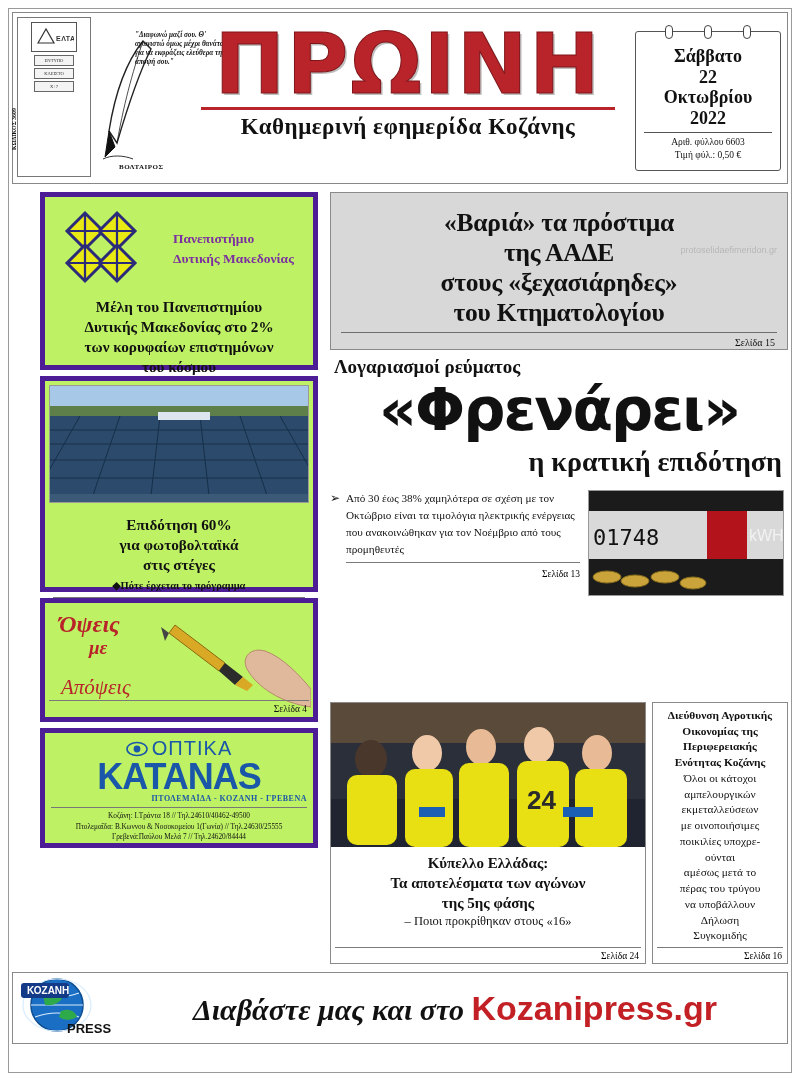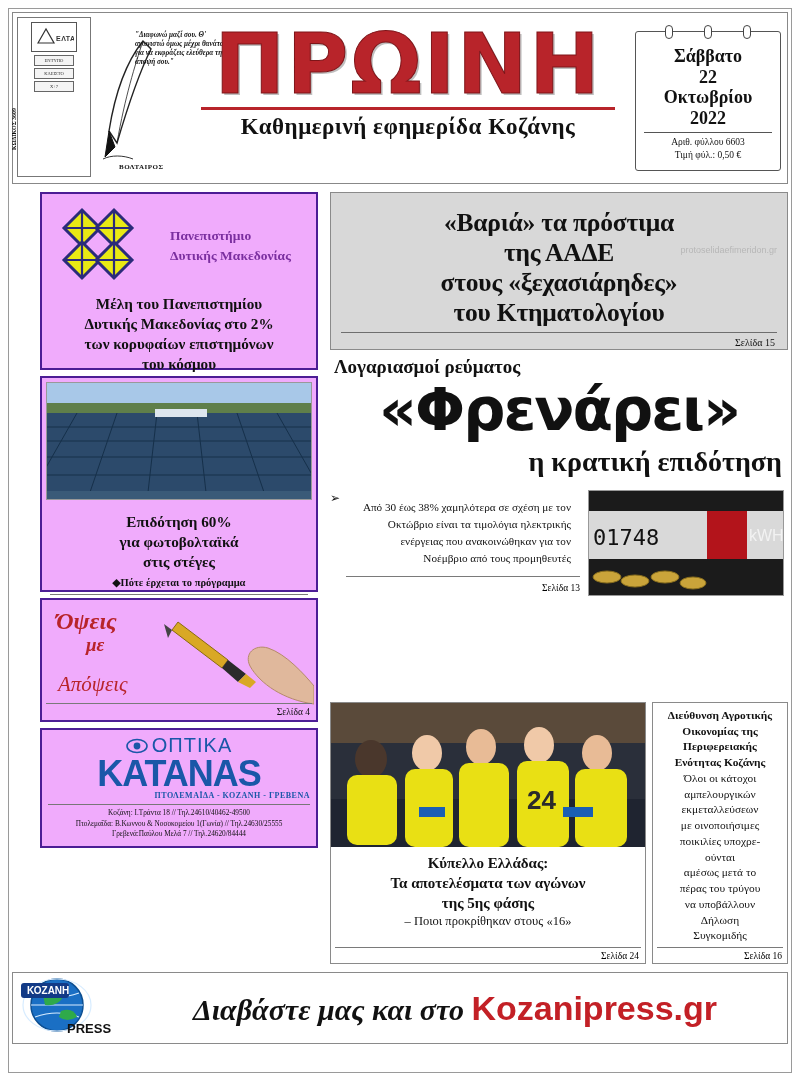--- a/index.html
+++ b/index.html
@@ -128,21 +128,21 @@
   }
   .watermark {
     position: absolute; right: 10px; top: 52px;
     font-family: "Liberation Sans", sans-serif;
     font-size: 9px; color: #b7b7b7;
   }
 
   
   .left-col { position: absolute; left: 40px; top: 192px; width: 278px; }
   .box {
-    border: 2px solid #4c1d95; background: #f0abfc; margin-bottom: 6px;
+    border: 5px solid #4c1d95; background: #bef264; margin-bottom: 6px;
     position: relative;
   }
   .uni-box { height: 178px; padding: 8px 8px 4px 8px; }
   .uni-logo-row { display: flex; align-items: center; gap: 8px; }
   .uni-name { font-size: 13.5px; color: #7b2fa0; font-weight: bold; line-height: 1.5; }
   .uni-name .l2 { color: #7b2fa0; }
   .uni-text {
     margin-top: 4px; text-align: center; font-size: 15.2px; font-weight: bold;
     color: #111; line-height: 1.32;
   }
@@ -180,21 +180,21 @@
     font-family: "DejaVu Sans", sans-serif;
     font-size: 59px; font-weight: bold; color: #111; text-align: center;
     line-height: 1.02; margin-top: 2px; letter-spacing: -2px;
   }
   .subhead {
     text-align: right; font-size: 28px; font-weight: bold; color: #111;
     margin-top: 6px; padding-right: 6px;
   }
   .lede-row { display: flex; gap: 8px; margin-top: 12px; }
   .lede { width: 250px; position: relative; padding-left: 16px; }
-  .lede p { margin: 9px; font-size: 11.2px; line-height: 1.52; color: #111; text-align: right; }
+  .lede p { margin: 0; font-size: 11.2px; line-height: 1.52; color: #111; text-align: left; }
   .lede .arrow { position: absolute; left: 0; top: 1px; font-size: 12px; color: #111; }
   .lede .ref { text-align: right; font-size: 9.5px; margin-top: 6px; }
   .lede .hr { height: 1px; background: #7a7a7a; margin-top: 4px; }
   .meter-img { width: 196px; height: 106px; border: 1px solid #999; position: relative; overflow: hidden; }
 
   
   .bottom-row { position: absolute; left: 330px; top: 702px; width: 458px; height: 262px; display: flex; gap: 6px; }
   .sport { width: 316px; border: 1px solid #8a8a8a; background: #fff; position: relative; overflow:hidden;}
   .sport-img { width: 100%; height: 144px; position: relative; overflow: hidden; }
   .sport-cap { text-align: center; font-size: 15px; font-weight: bold; color: #111; line-height: 1.34; margin-top: 6px; padding: 0 4px; }

